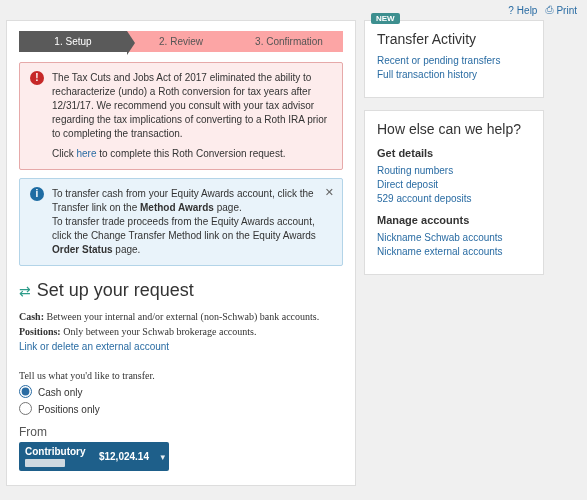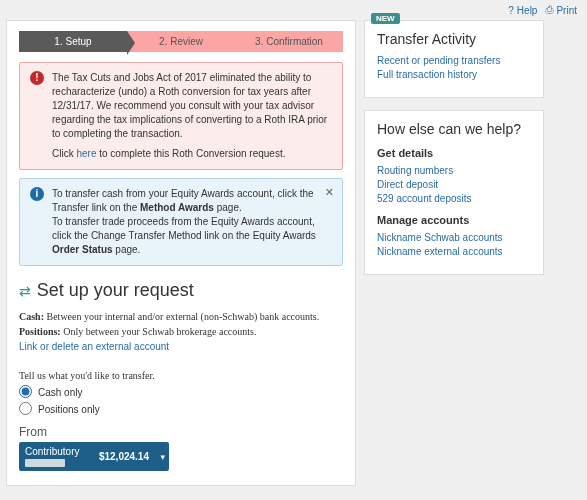--- a/index.html
+++ b/index.html
@@ -33,21 +33,21 @@
   .swap-icon { color: #2d9c8a; font-size: 14px; }
   .desc { font-size: 10px; margin-bottom: 4px; font-family: Liberation Serif, serif; }
   .desc b { font-weight: bold; }
   .section-gap { margin-top: 18px; }
   .radio-row { display: flex; align-items: flex-end; gap: 6px; margin-bottom: 4px; font-size: 10px; }
   .radio-row input { accent-color: #2a6ca3; }
   .field-label { font-size: 12px; color: #555; margin: 10px 0 3px 0; }
   
   .acct-sel { background: #1e5f8a; color: #fff; display: inline-flex; align-items: center; padding: 4px 6px; border-radius: 2px; font-size: 10px; min-width: 150px; position: relative; cursor: pointer; }
   .acct-left { display: flex; flex-direction: column; }
-  .acct-name { font-weight: normal; font-size: 10px; }
+  .acct-name { font-weight: bold; font-size: 10px; }
   .acct-mask { background: #cfd9e0; color: #cfd9e0; height: 8px; width: 40px; border-radius: 1px; margin-top: 2px; }
   .acct-amt { margin-left: auto; font-weight: bold; font-size: 10px; padding-right: 14px; }
   .acct-chev { position: absolute; right: 4px; top: 50%; transform: translateY(-50%); font-size: 9px; opacity: .9; }
 </style>
 </head>
 <body>
 
 <div class="topbar">
   <a href="#">
       <span>?</span>

